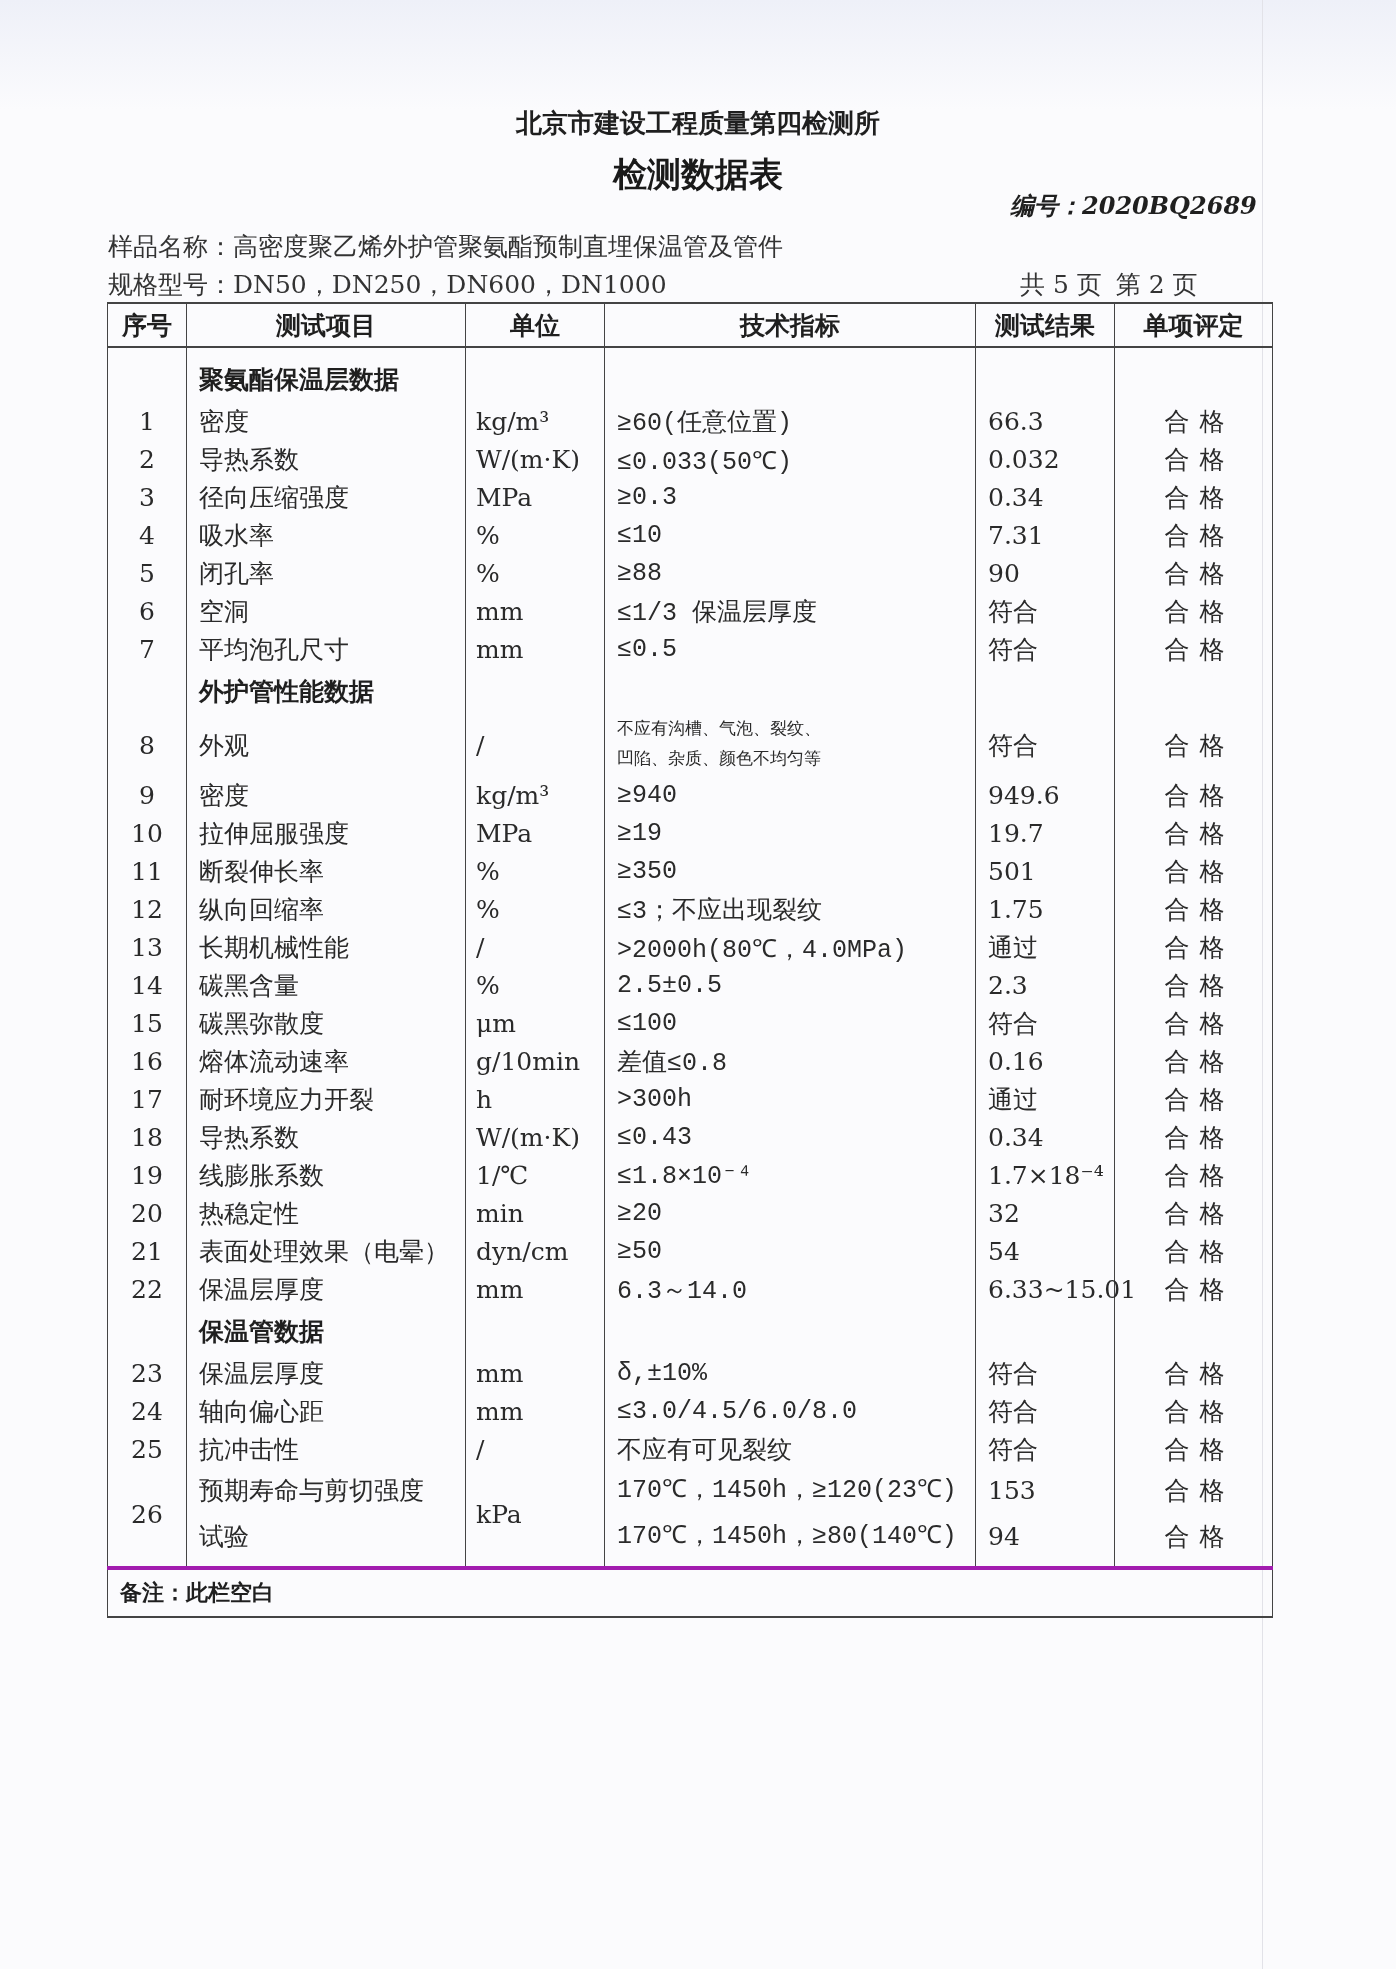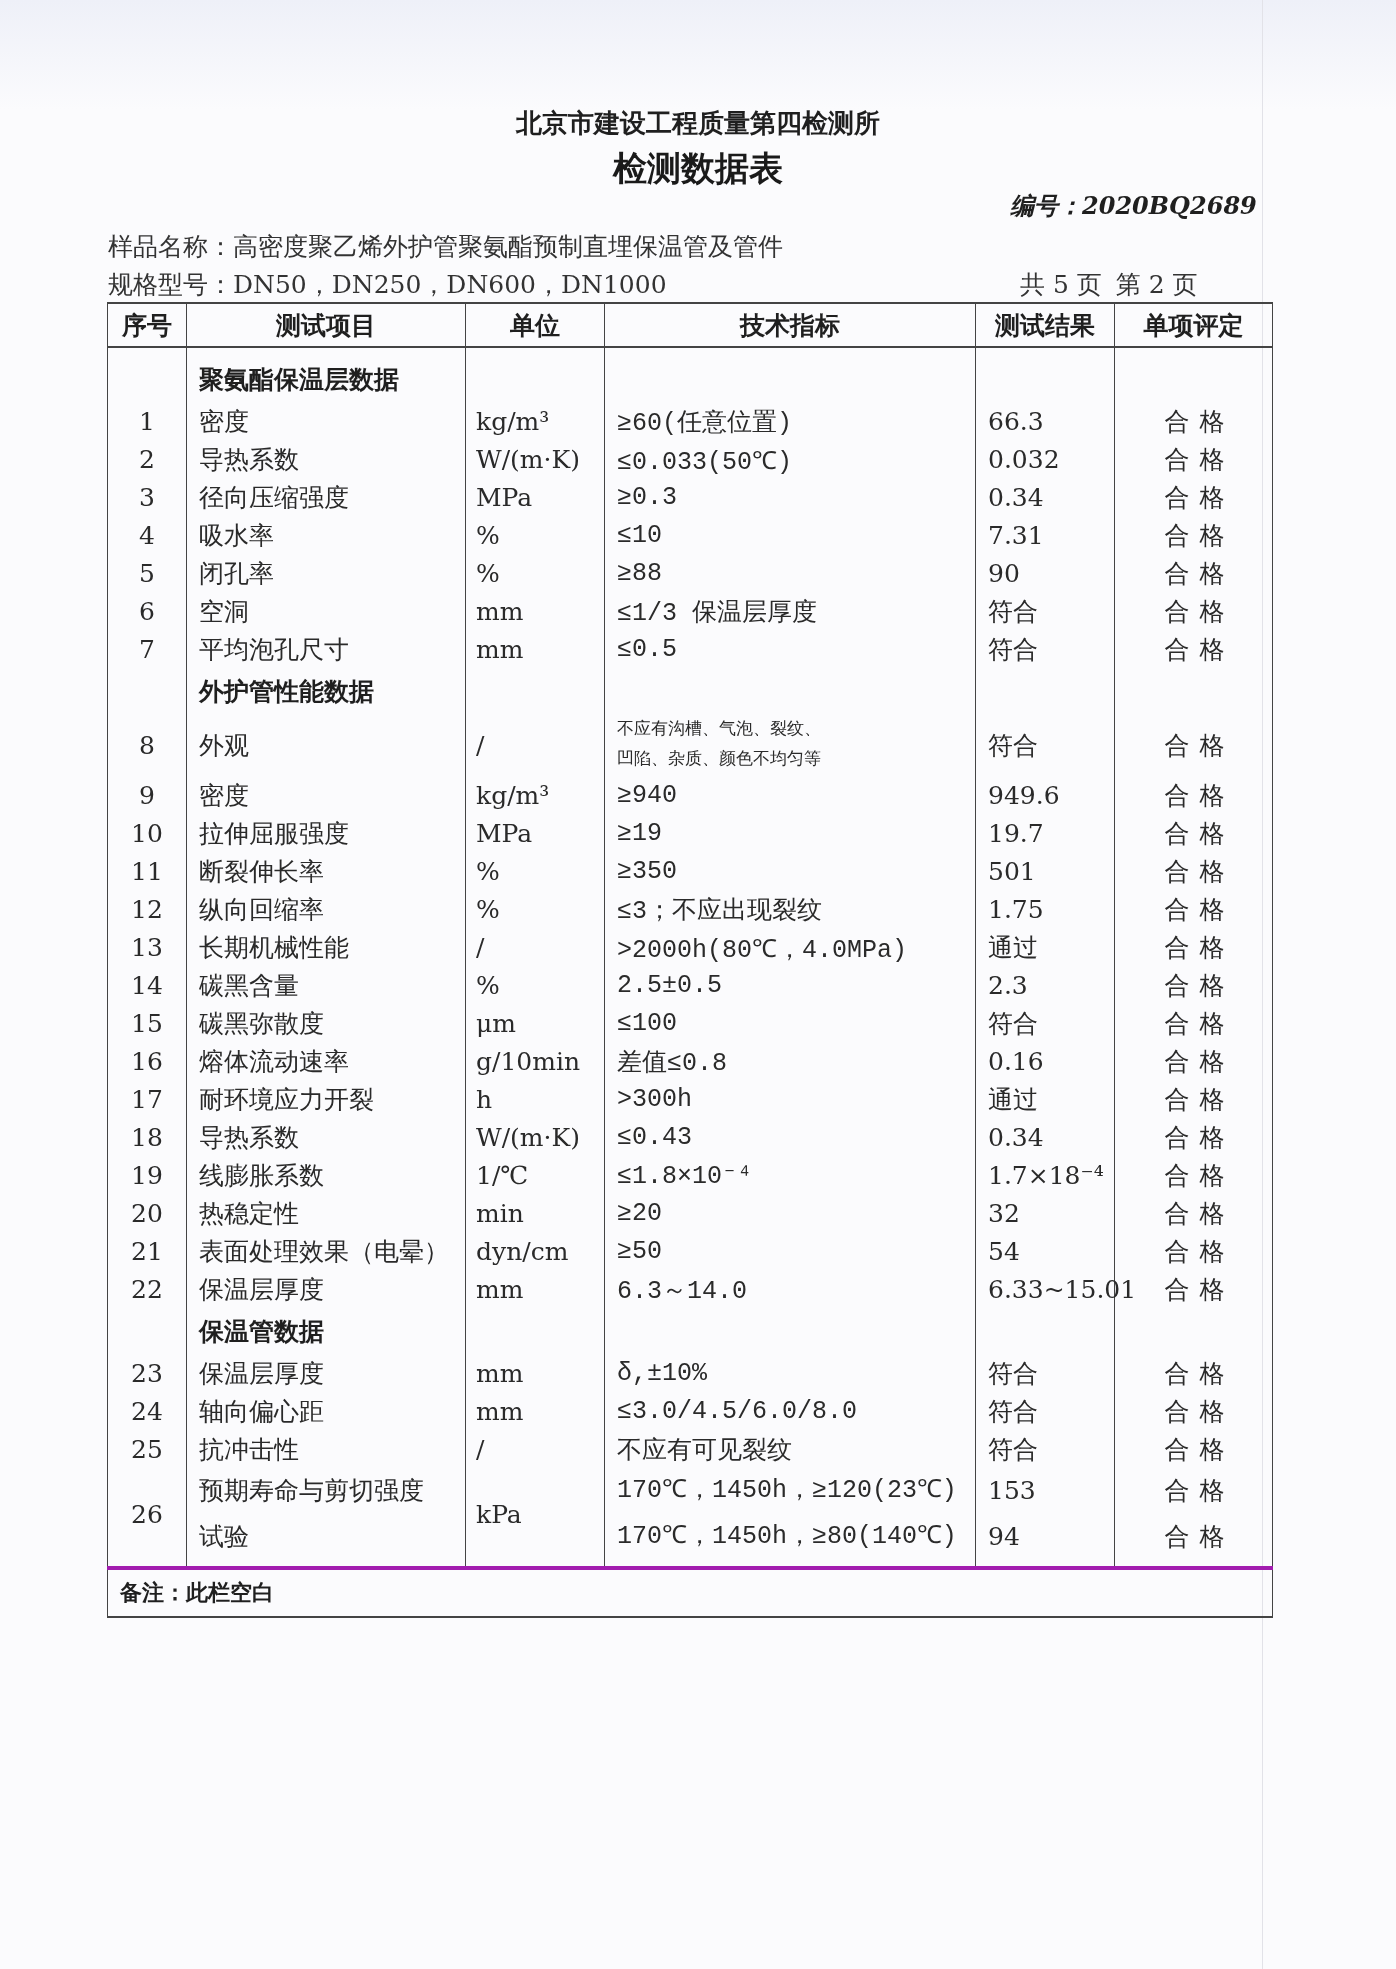--- a/index.html
+++ b/index.html
@@ -16,21 +16,21 @@
     .fold-line {
       position: absolute; top: 0; left: 1262px; width: 1px; height: 1969px;
       background: #e2e2e8;
     }
     .org-title {
       position: absolute; top: 106px; left: 0; width: 1396px; text-align: center;
       font-family: "DejaVu Sans", sans-serif; font-weight: bold; font-size: 26px;
       color: #1f1f1f; letter-spacing: 0px;
     }
     .doc-title {
-      position: absolute; top: 146px; left: 0; width: 1396px; text-align: center;
+      position: absolute; top: 152px; left: 0; width: 1396px; text-align: center;
       font-family: "DejaVu Sans", sans-serif; font-weight: bold; font-size: 34px;
       color: #1a1a1a;
     }
     .report-no {
       position: absolute; top: 190px; left: 1010px; font-family: "DejaVu Serif", serif;
       font-weight: bold; font-size: 24px; color: #1f1f1f; font-style: italic;
     }
     .meta-line {
       position: absolute; left: 108px; font-size: 25px; color: #333;
     }

